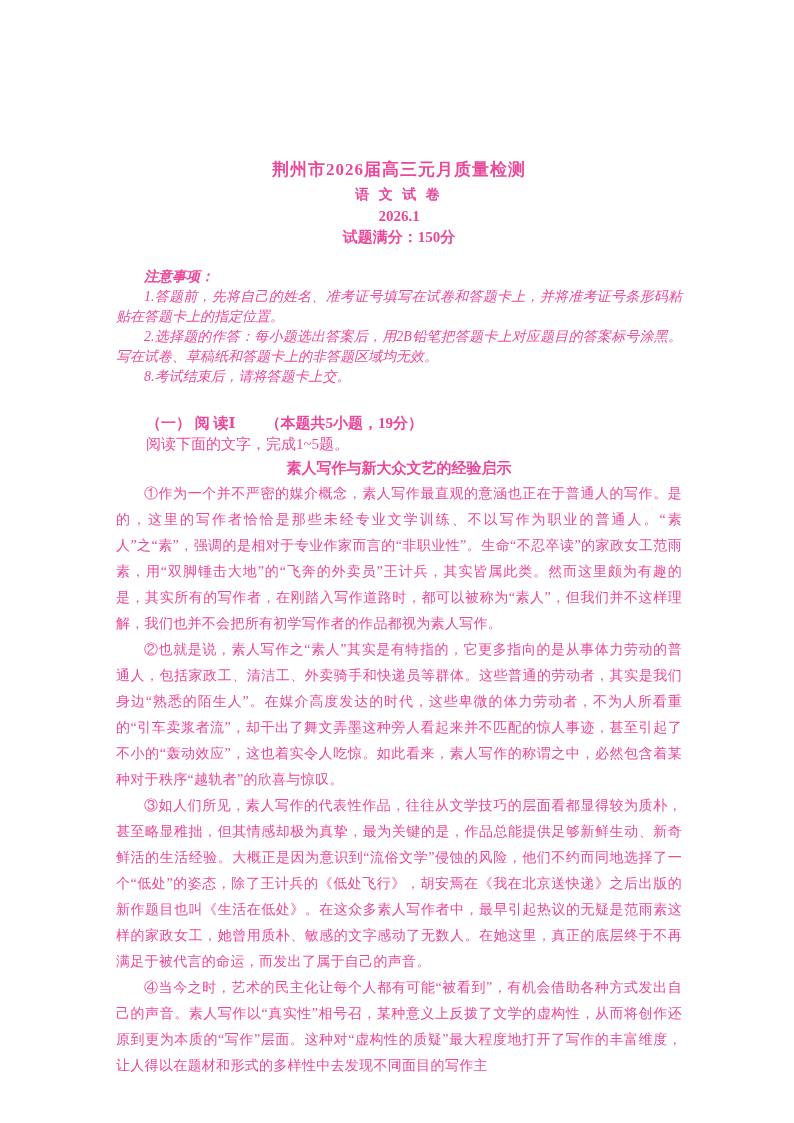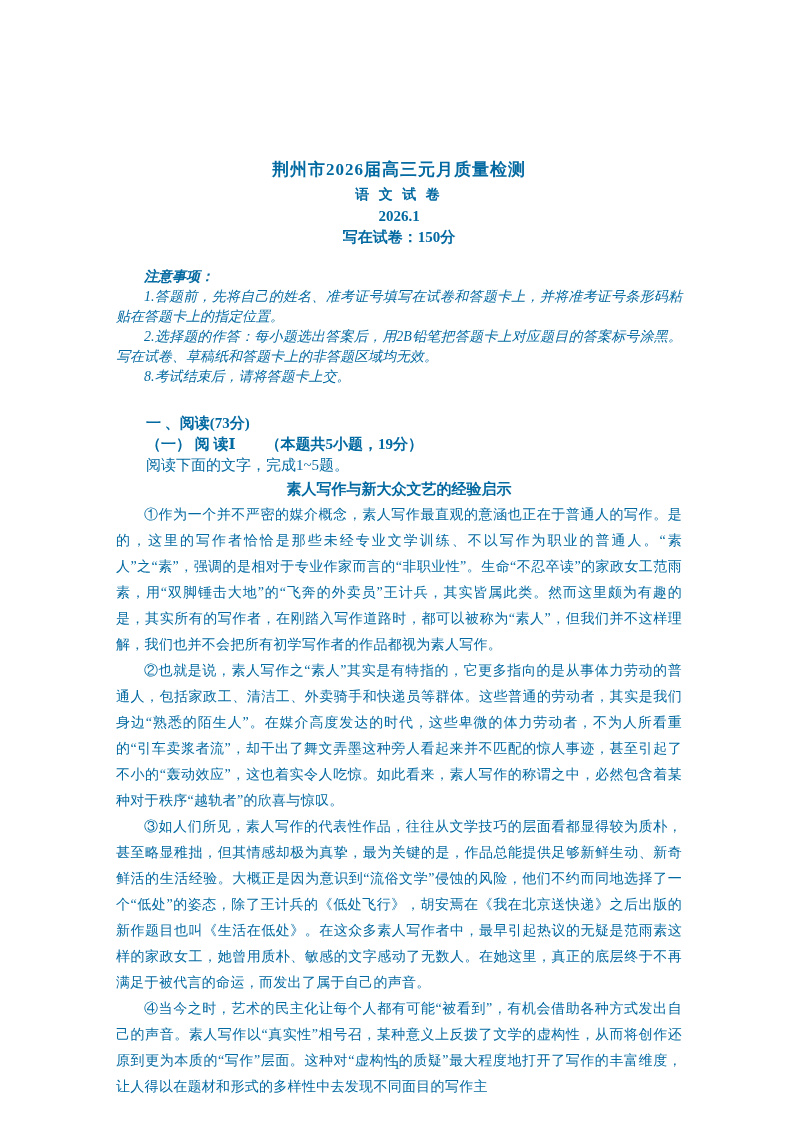--- a/index.html
+++ b/index.html
@@ -9,21 +9,21 @@
   }
   .page {
     position: relative;
     width: 794px;
     height: 1123px;
     margin: 0 auto;
     background: #ffffff;
     box-sizing: border-box;
     padding: 158px 112px 0 116px;
     font-family: "Liberation Serif", "DejaVu Serif", serif;
-    color: #0369a1;
+    color: #ec4899;
     overflow: hidden;
   }
   .center { text-align: center; }
   .exam-title {
     font-size: 17px;
     font-weight: bold;
     letter-spacing: 1px;
   }
   .paper-name {
     font-size: 14px;
@@ -110,32 +110,31 @@
 </style>
 </head>
 <body>
 
 <div class="page">
 
   <div class="header">
     <div class="center exam-title">荆州市2026届高三元月质量检测</div>
     <div class="center paper-name">语 文 试 卷</div>
     <div class="center exam-date">2026.1</div>
-    <div class="center total-score">写在试卷：150分</div>
+    <div class="center total-score">试题满分：150分</div>
   </div>
 
   <div class="notice">
     <div class="notice-heading">注意事项：</div>
     <p>1.答题前，先将自己的姓名、准考证号填写在试卷和答题卡上，并将准考证号条形码粘贴在答题卡上的指定位置。</p>
     <p>2.选择题的作答：每小题选出答案后，用2B铅笔把答题卡上对应题目的答案标号涂黑。写在试卷、草稿纸和答题卡上的非答题区域均无效。</p>
     <p>8.考试结束后，请将答题卡上交。</p>
   </div>
 
   <div class="reading-head">
-    <div class="sec1">一 、阅读(73分)</div>
     <div class="sec2">（一） 阅 读Ⅰ　　（本题共5小题，19分）</div>
     <div class="sec3">阅读下面的文字，完成1~5题。</div>
   </div>
 
   <div class="center article-title">素人写作与新大众文艺的经验启示</div>
 
   <div class="article-body">
     <p>①作为一个并不严密的媒介概念，素人写作最直观的意涵也正在于普通人的写作。是的，这里的写作者恰恰是那些未经专业文学训练、不以写作为职业的普通人。“素人”之“素”，强调的是相对于专业作家而言的“非职业性”。生命“不忍卒读”的家政女工范雨素，用“双脚锤击大地”的“飞奔的外卖员”王计兵，其实皆属此类。然而这里颇为有趣的是，其实所有的写作者，在刚踏入写作道路时，都可以被称为“素人”，但我们并不这样理解，我们也并不会把所有初学写作者的作品都视为素人写作。</p>
     <p>②也就是说，素人写作之“素人”其实是有特指的，它更多指向的是从事体力劳动的普通人，包括家政工、清洁工、外卖骑手和快递员等群体。这些普通的劳动者，其实是我们身边“熟悉的陌生人”。在媒介高度发达的时代，这些卑微的体力劳动者，不为人所看重的“引车卖浆者流”，却干出了舞文弄墨这种旁人看起来并不匹配的惊人事迹，甚至引起了不小的“轰动效应”，这也着实令人吃惊。如此看来，素人写作的称谓之中，必然包含着某种对于秩序“越轨者”的欣喜与惊叹。</p>
     <p>③如人们所见，素人写作的代表性作品，往往从文学技巧的层面看都显得较为质朴，甚至略显稚拙，但其情感却极为真挚，最为关键的是，作品总能提供足够新鲜生动、新奇鲜活的生活经验。大概正是因为意识到“流俗文学”侵蚀的风险，他们不约而同地选择了一个“低处”的姿态，除了王计兵的《低处飞行》，胡安焉在《我在北京送快递》之后出版的新作题目也叫《生活在低处》。在这众多素人写作者中，最早引起热议的无疑是范雨素这样的家政女工，她曾用质朴、敏感的文字感动了无数人。在她这里，真正的底层终于不再满足于被代言的命运，而发出了属于自己的声音。</p>

